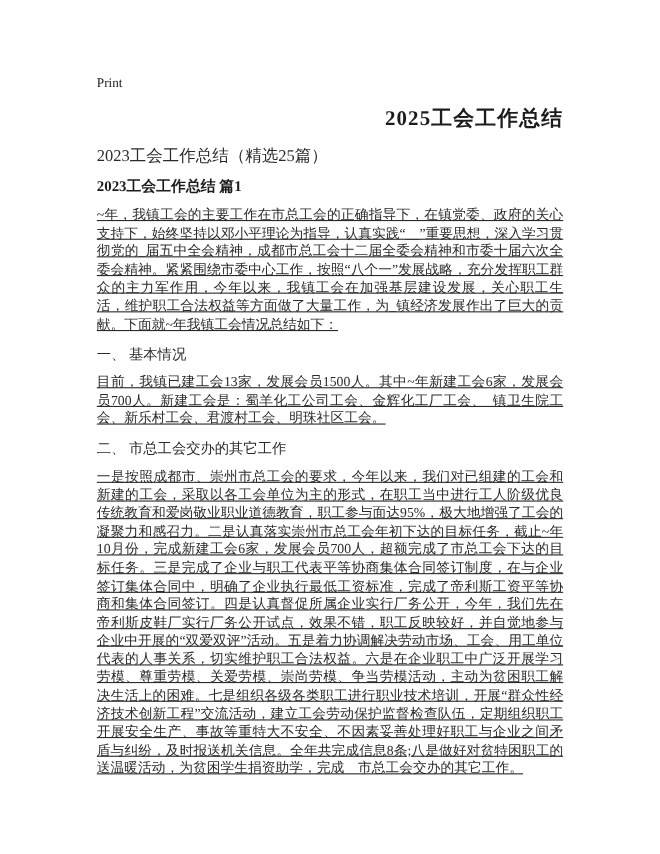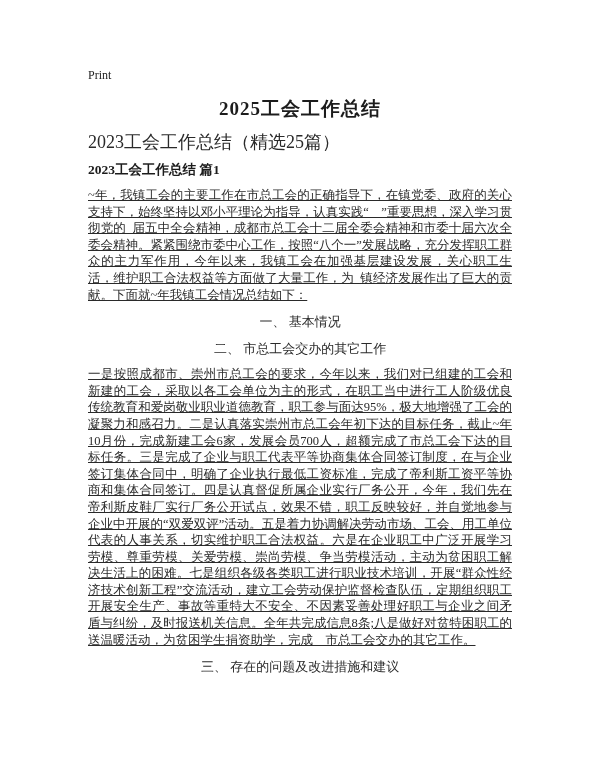--- a/index.html
+++ b/index.html
@@ -22,27 +22,27 @@
     font-size: 12px;
     color: #222222;
     cursor: pointer;
     line-height: 14px;
   }
   .doc-title {
     margin-top: 15px;
     font-size: 19px;
     line-height: 24px;
     font-weight: bold;
-    text-align: center;
+    text-align: right;
     letter-spacing: 1px;
     color: #1c1c1c;
   }
   .doc-subtitle {
     margin-top: 13px;
-    font-size: 18px;
+    font-size: 15px;
     line-height: 16px;
     color: #2a2a2a;
   }
   .article-title {
     margin-top: 11px;
     font-size: 13.5px;
     line-height: 17px;
     font-weight: bold;
     color: #1c1c1c;
     font-family: Liberation Serif, serif;
@@ -55,40 +55,39 @@
     text-justify: inter-ideograph;
     color: #2a2a2a;
     text-decoration: underline;
   }
   .section-heading {
     margin-top: 10px;
     font-size: 13px;
     line-height: 17px;
     font-weight: normal;
     color: #2a2a2a;
-    text-align: center;
   }
 </style>
 </head>
 <body>
 
 <div class="page">
 
   <div class="print-label">Print</div>
 
   <h1 class="doc-title">2025工会工作总结</h1>
 
   <p class="doc-subtitle">2023工会工作总结（精选25篇）</p>
 
   <h2 class="article-title">2023工会工作总结 篇1</h2>
 
   <p class="body-para">~年，我镇工会的主要工作在市总工会的正确指导下，在镇党委、政府的关心支持下，始终坚持以邓小平理论为指导，认真实践“__”重要思想，深入学习贯彻党的_届五中全会精神，成都市总工会十二届全委会精神和市委十届六次全委会精神。紧紧围绕市委中心工作，按照“八个一”发展战略，充分发挥职工群众的主力军作用，今年以来，我镇工会在加强基层建设发展，关心职工生活，维护职工合法权益等方面做了大量工作，为_镇经济发展作出了巨大的贡献。下面就~年我镇工会情况总结如下：</p>
 
   <h3 class="section-heading">一、 基本情况</h3>
 
+  <p class="body-para">目前，我镇已建工会13家，发展会员1500人。其中~年新建工会6家，发展会员700人。新建工会是：蜀羊化工公司工会、金辉化工厂工会、_镇卫生院工会、新乐村工会、君渡村工会、明珠社区工会。</p>
 
   <h3 class="section-heading">二、 市总工会交办的其它工作</h3>
 
   <p class="body-para">一是按照成都市、崇州市总工会的要求，今年以来，我们对已组建的工会和新建的工会，采取以各工会单位为主的形式，在职工当中进行工人阶级优良传统教育和爱岗敬业职业道德教育，职工参与面达95%，极大地增强了工会的凝聚力和感召力。二是认真落实崇州市总工会年初下达的目标任务，截止~年10月份，完成新建工会6家，发展会员700人，超额完成了市总工会下达的目标任务。三是完成了企业与职工代表平等协商集体合同签订制度，在与企业签订集体合同中，明确了企业执行最低工资标准，完成了帝利斯工资平等协商和集体合同签订。四是认真督促所属企业实行厂务公开，今年，我们先在帝利斯皮鞋厂实行厂务公开试点，效果不错，职工反映较好，并自觉地参与企业中开展的“双爱双评”活动。五是着力协调解决劳动市场、工会、用工单位代表的人事关系，切实维护职工合法权益。六是在企业职工中广泛开展学习劳模、尊重劳模、关爱劳模、崇尚劳模、争当劳模活动，主动为贫困职工解决生活上的困难。七是组织各级各类职工进行职业技术培训，开展“群众性经济技术创新工程”交流活动，建立工会劳动保护监督检查队伍，定期组织职工开展安全生产、事故等重特大不安全、不因素妥善处理好职工与企业之间矛盾与纠纷，及时报送机关信息。全年共完成信息8条;八是做好对贫特困职工的送温暖活动，为贫困学生捐资助学，完成　市总工会交办的其它工作。</p>
 
-  <h3 class="section-heading">三、 存在的问题及改进措施和建议</h3>
 
 </div>
 
 </body></html>

